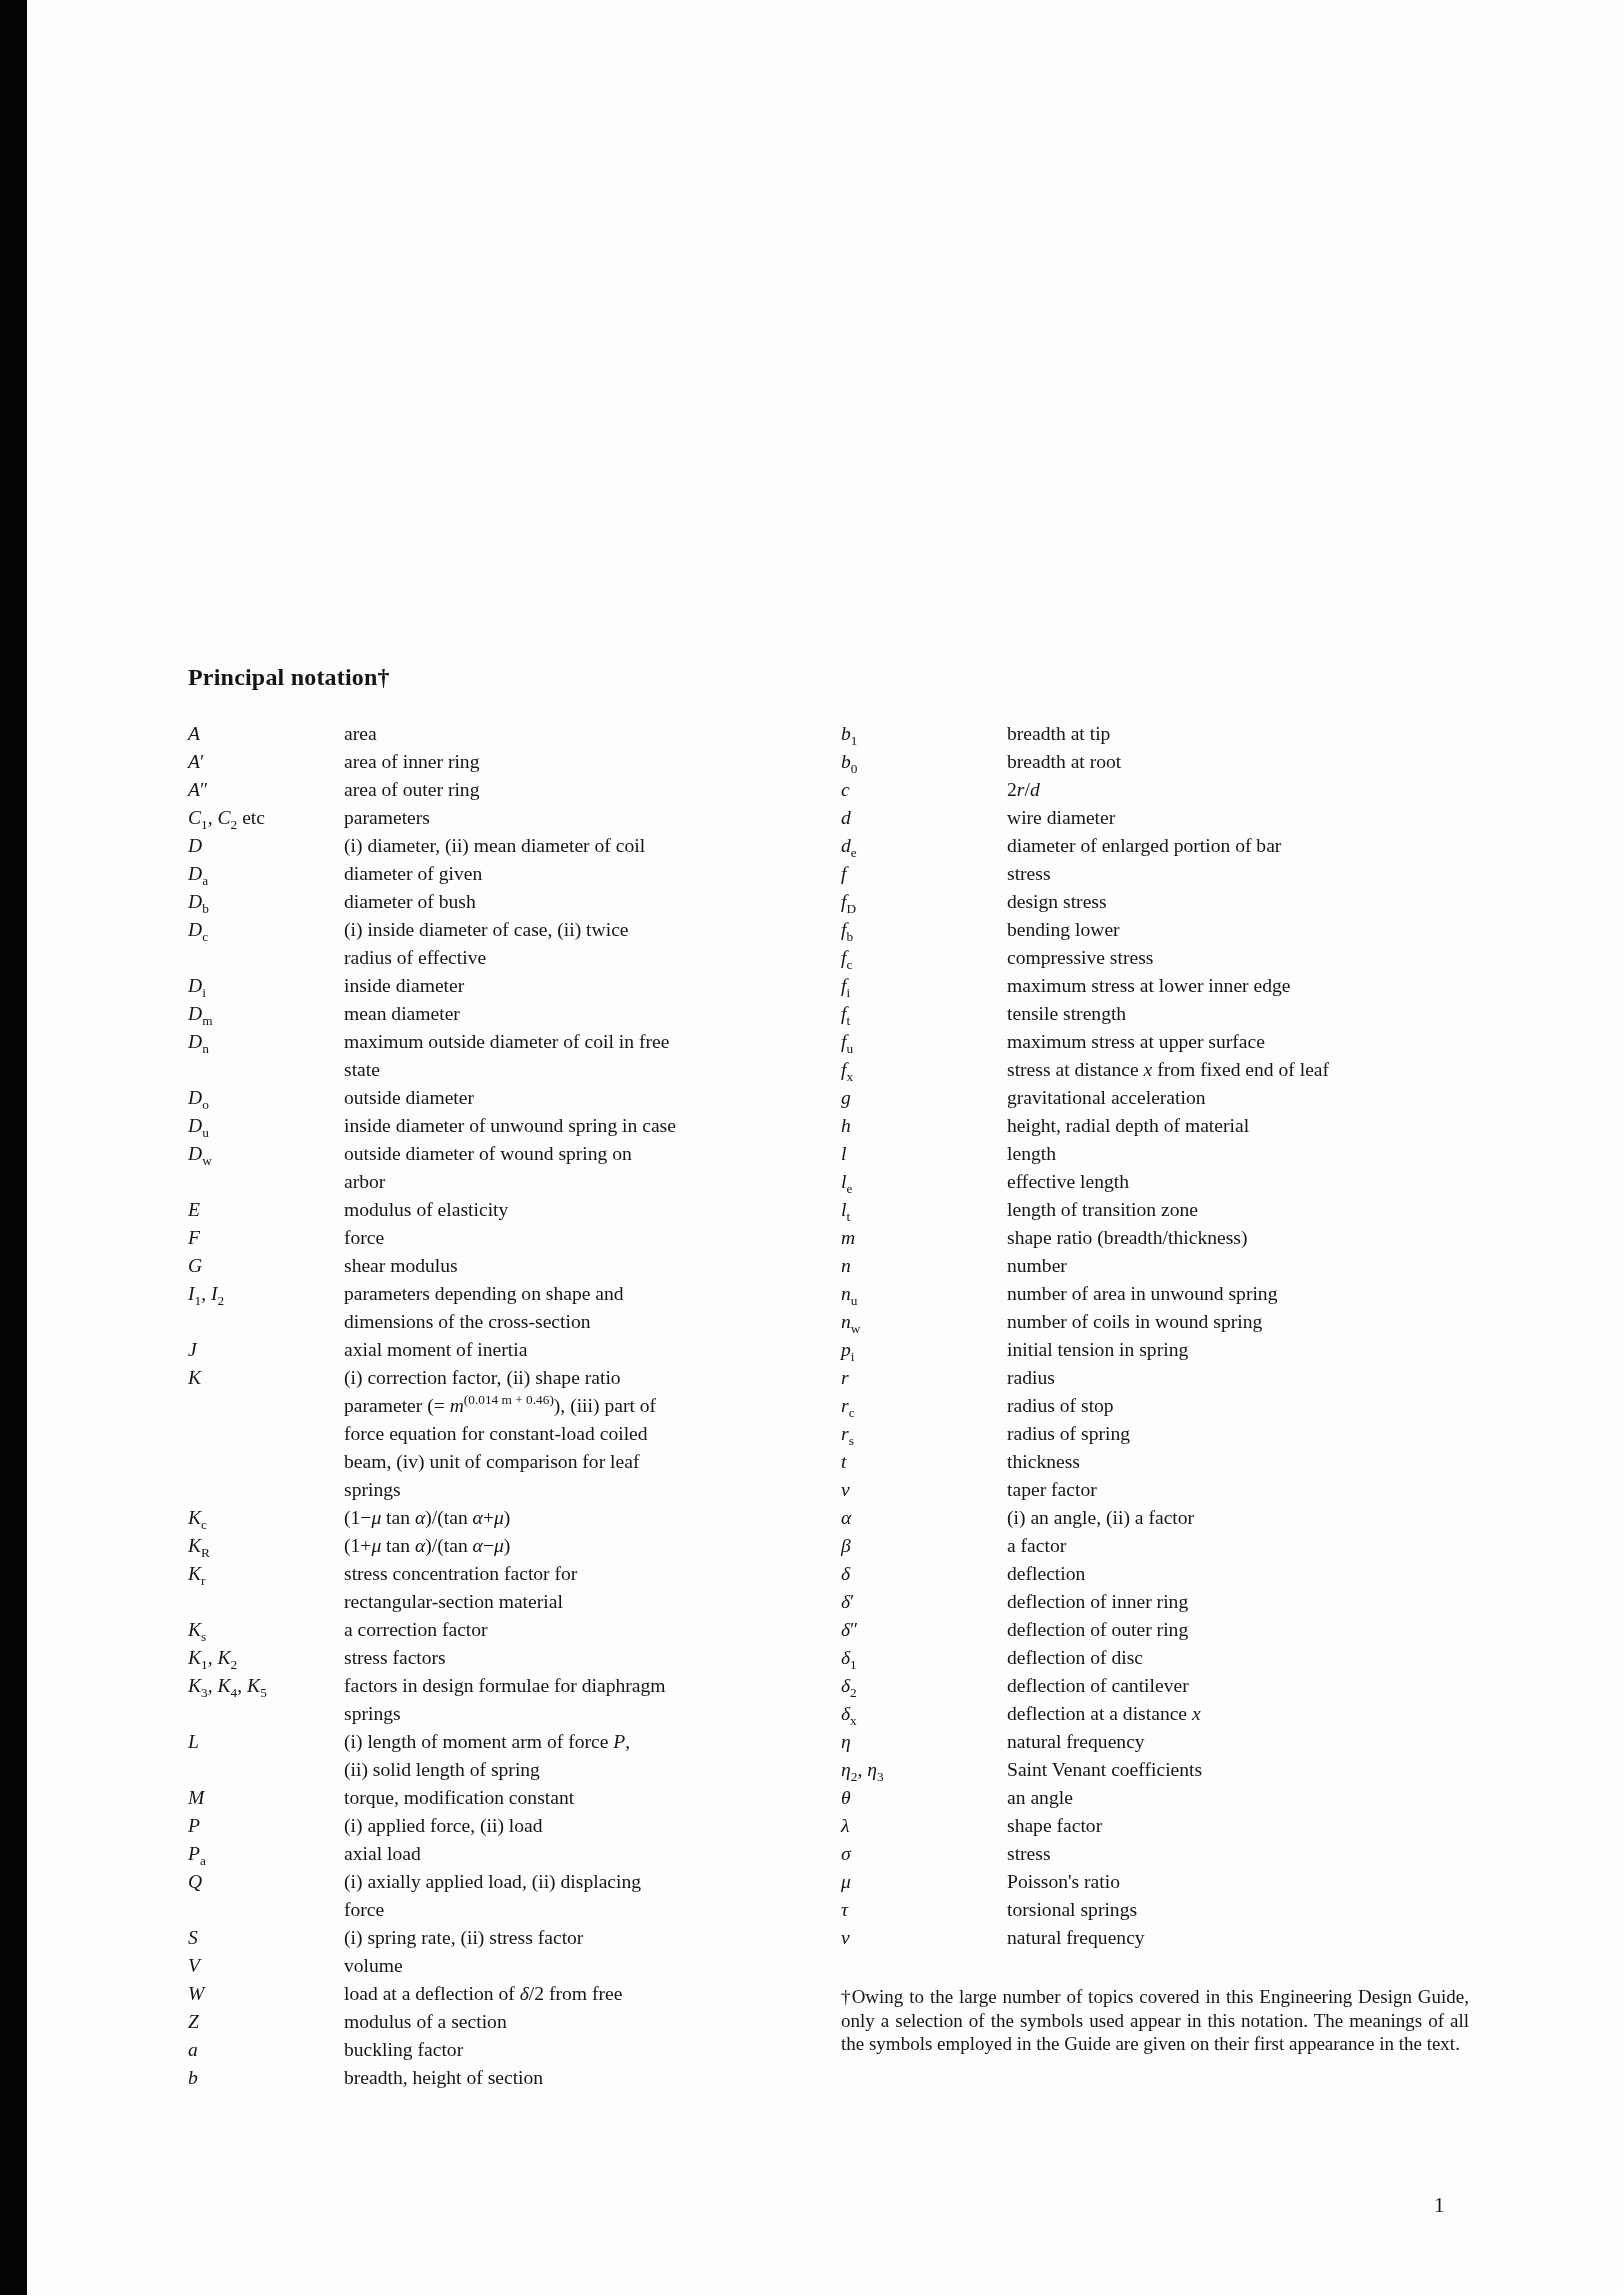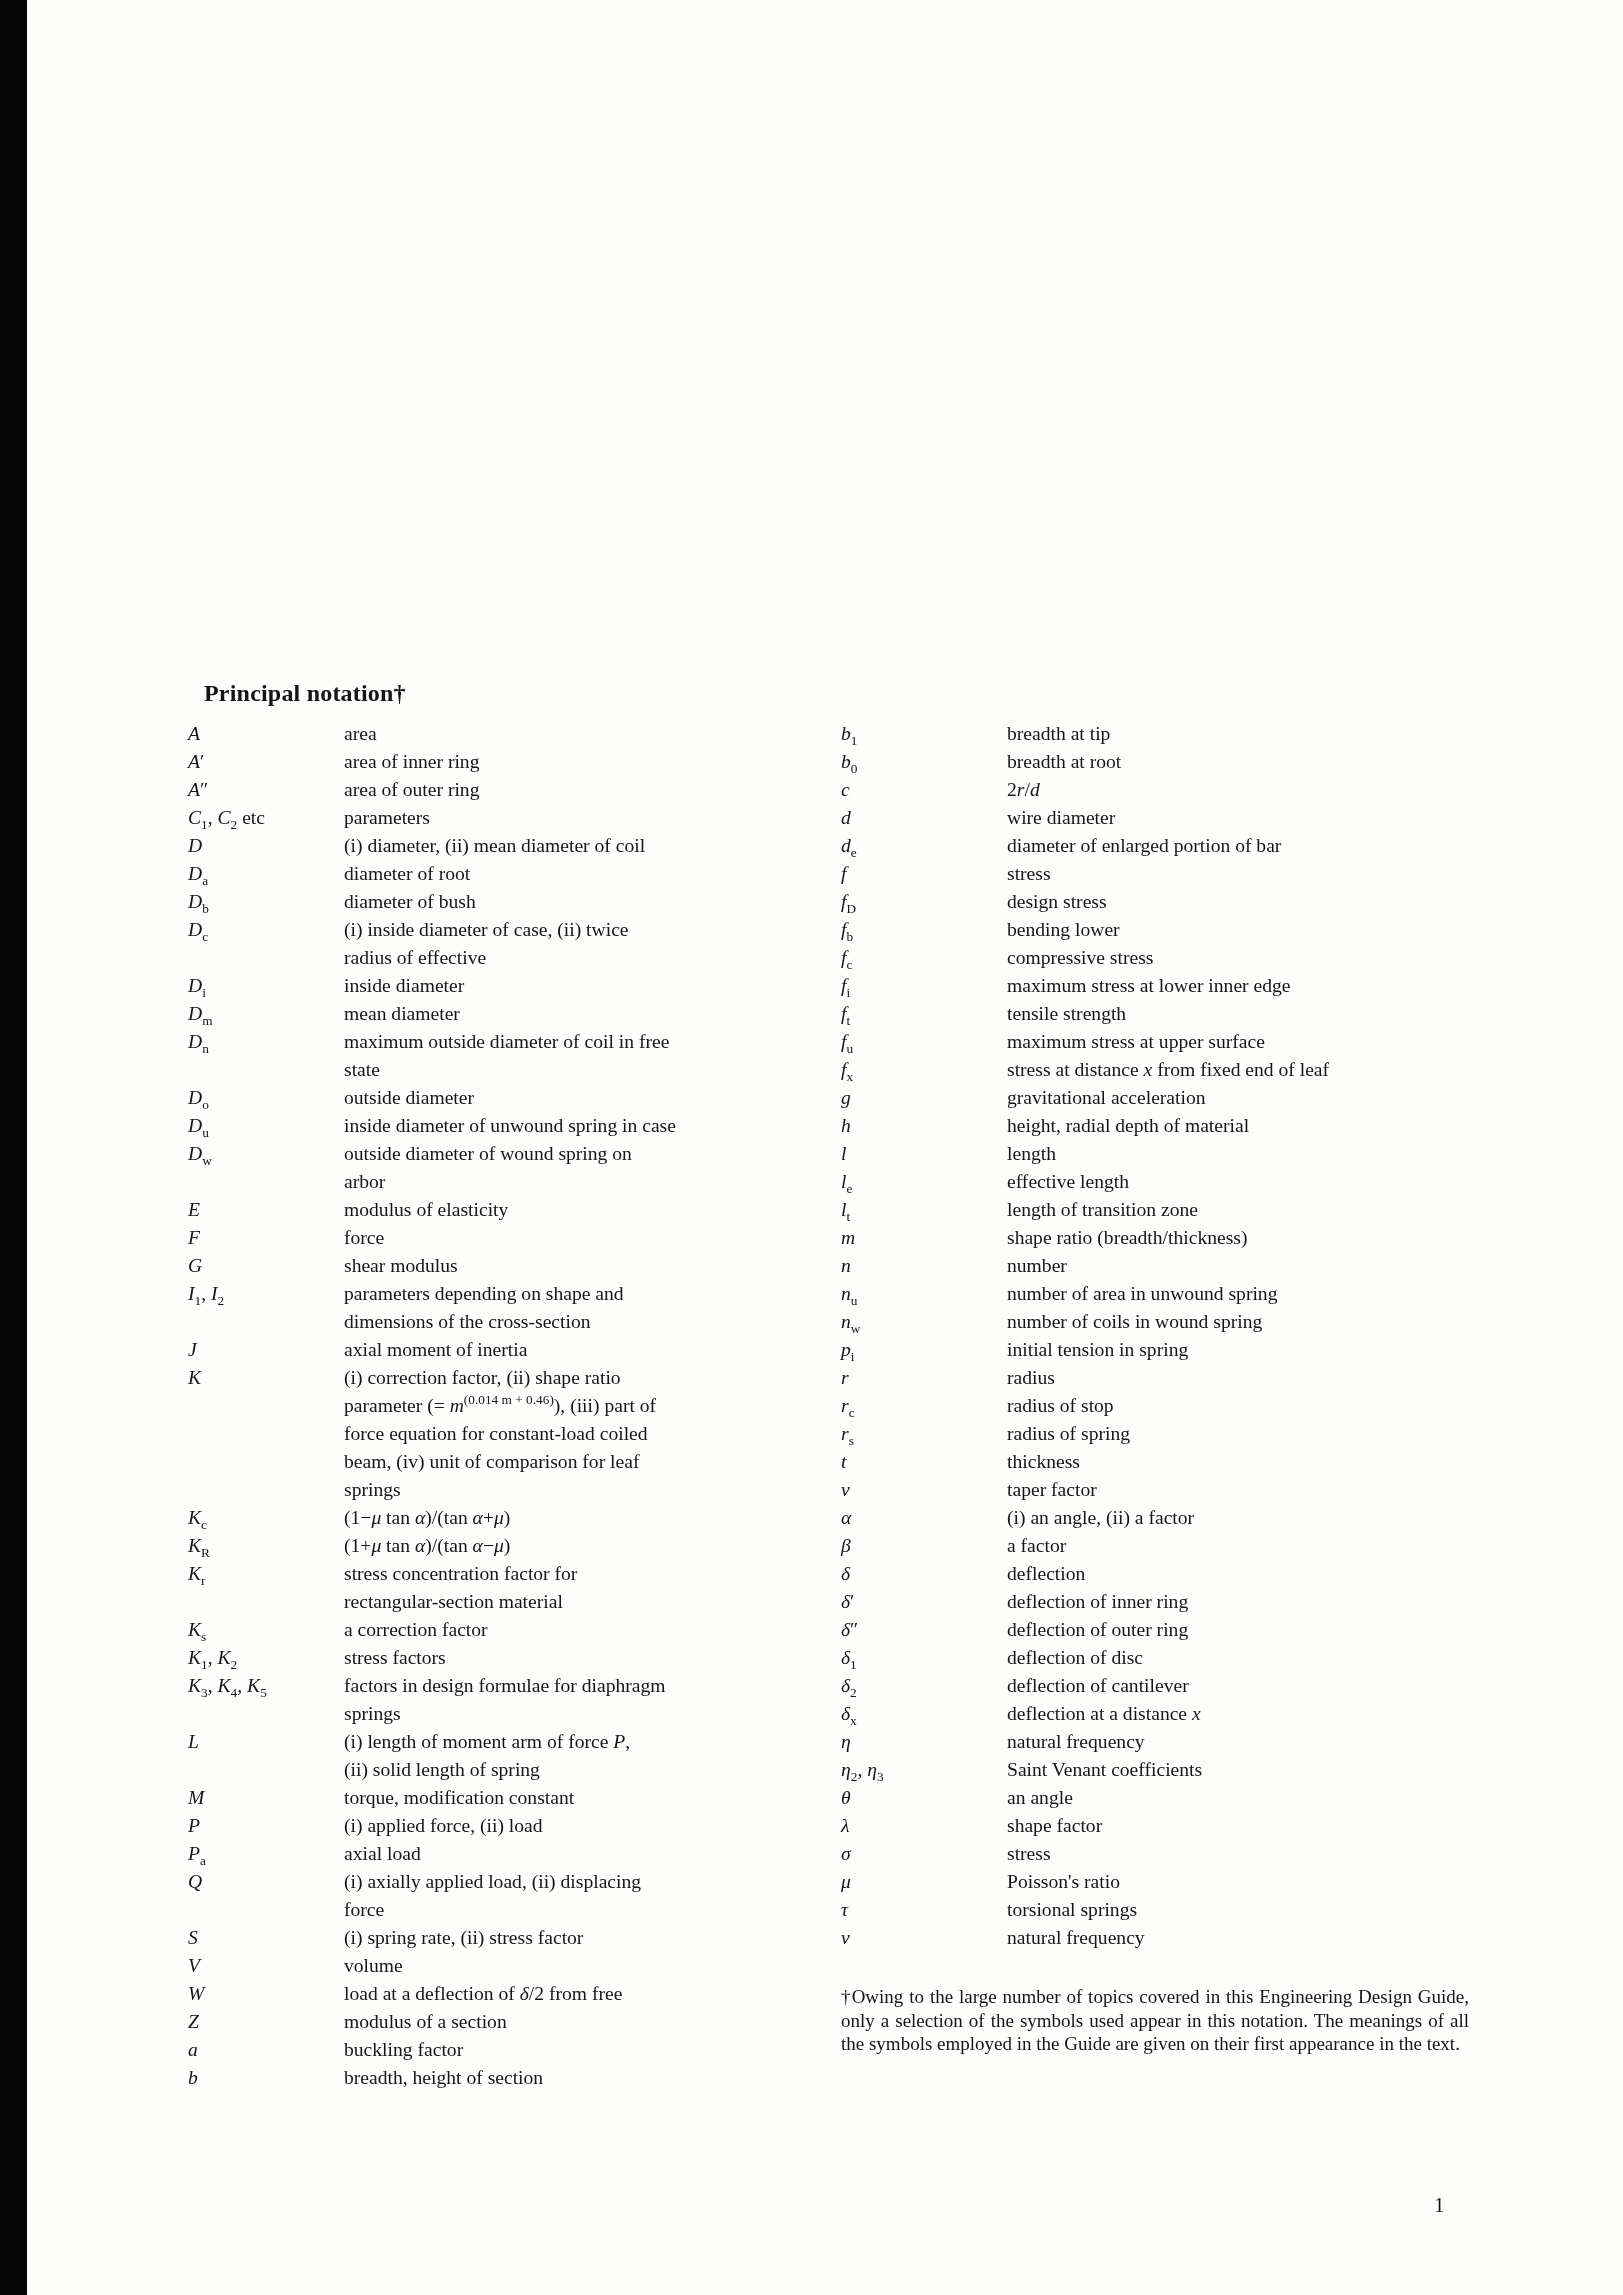--- a/index.html
+++ b/index.html
@@ -21,21 +21,21 @@
     left: 0;
     top: 0;
     width: 27px;
     height: 2295px;
     background: #050505;
   }
   .title {
     position: absolute;
     left: 188px;
     top: 664px;
-    margin: 16px;
+    margin: 0;
     font-size: 24px;
     font-weight: bold;
     letter-spacing: 0.2px;
   }
   .col {
     position: absolute;
     top: 720px;
     font-size: 19.6px;
     line-height: 28px;
   }
@@ -107,21 +107,21 @@
       <div class="row">
         <span class="sym"><i>C</i><sub>1</sub>, <i>C</i><sub>2</sub> etc</span>
         <span class="def">parameters</span>
       </div>
       <div class="row">
         <span class="sym"><i>D</i></span>
         <span class="def">(i) diameter, (ii) mean diameter of coil</span>
       </div>
       <div class="row">
         <span class="sym"><i>D</i><sub>a</sub></span>
-        <span class="def">diameter of root</span>
+        <span class="def">diameter of given</span>
       </div>
       <div class="row">
         <span class="sym"><i>D</i><sub>b</sub></span>
         <span class="def">diameter of bush</span>
       </div>
       <div class="row">
         <span class="sym"><i>D</i><sub>c</sub></span>
         <span class="def">(i) inside diameter of case, (ii) twice
 radius of effective</span>
       </div>

